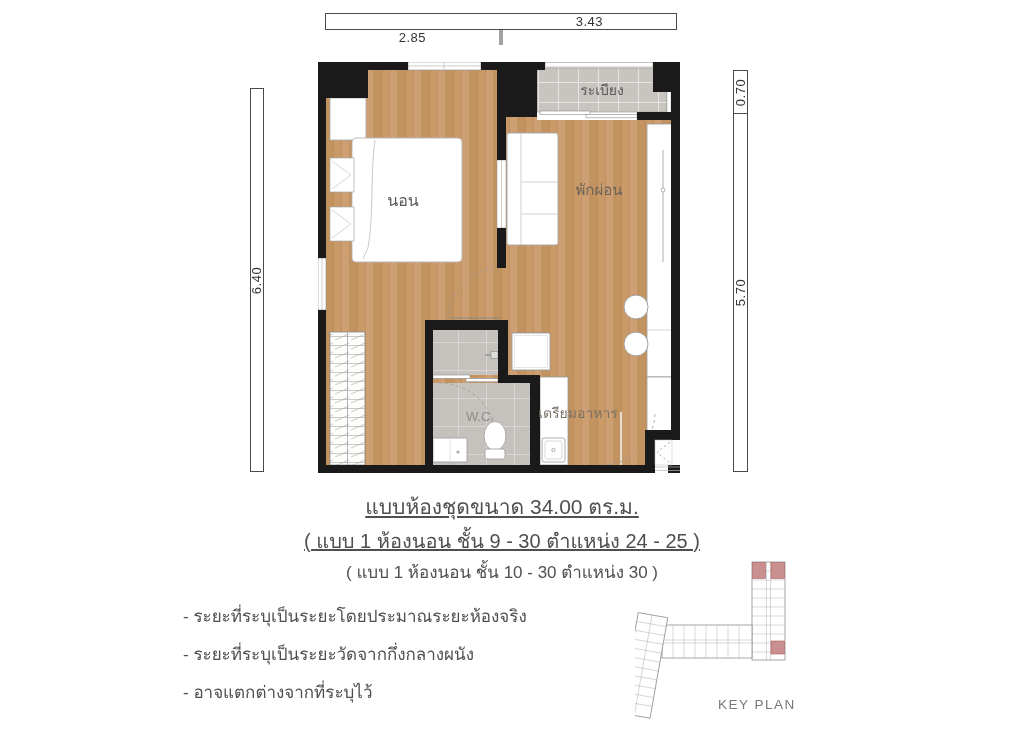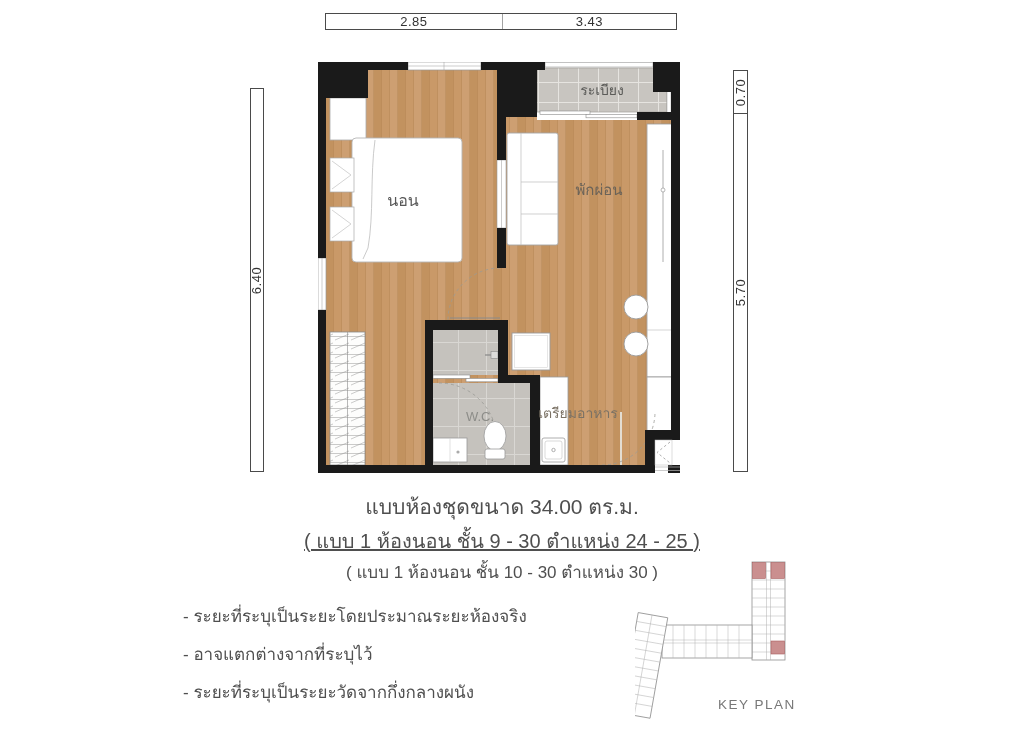--- a/index.html
+++ b/index.html
@@ -6,24 +6,24 @@
   .page{position:relative;width:1024px;height:737px;background:#fff;overflow:hidden;
         font-family:"Liberation Sans","DejaVu Sans",sans-serif;color:#4d4d4d;}
   .dimbar{position:absolute;border:1px solid #4a4a4a;background:#fff;box-sizing:border-box;}
   .dimbar .cell{display:flex;align-items:center;justify-content:center;
                 font-size:13px;color:#333;letter-spacing:.5px;box-sizing:border-box;}
   .dimbar.h{display:flex;flex-direction:row;}
   .dimbar.h .cell{height:100%;}
   .dimbar.v{display:flex;flex-direction:column;}
   .dimbar.v .cell{width:100%;}
   .vlabel{transform:rotate(-90deg);white-space:nowrap;display:block;}
-  .divR{border-right:1px solid #a3a3a3;}
+  .divR{border-right:4px solid #a3a3a3;margin-top:16px;}
   .divB{border-bottom:1px solid #4a4a4a;}
   .caption{position:absolute;left:252px;width:500px;text-align:center;color:#4f4f4f;}
-  .cap1{top:490px;font-size:21px;}
+  .cap1{top:490px;font-size:21px;text-decoration:underline;}
   .cap2{top:525px;font-size:20px;text-decoration:underline;}
   .cap3{top:558px;font-size:17px;}
   .notes{position:absolute;left:183px;top:602px;font-size:17px;color:#4f4f4f;}
   .notes div{margin-bottom:11px;white-space:nowrap;}
   svg text{font-family:"Liberation Sans","DejaVu Sans",sans-serif;}
 </style>
 </head>
 <body>
 
 <div class="page">
@@ -221,22 +221,22 @@
     <text x="162" y="359" text-anchor="middle" font-size="13" fill="#8d8d89">W.C.</text>
     <text x="260" y="356" text-anchor="middle" font-size="14" fill="#7b7265">เตรียมอาหาร</text>
   </svg>
 
   <div class="caption cap1">แบบห้องชุดขนาด 34.00 ตร.ม.</div>
   <div class="caption cap2">( แบบ 1 ห้องนอน ชั้น 9 - 30 ตำแหน่ง 24 - 25 )</div>
   <div class="caption cap3">( แบบ 1 ห้องนอน ชั้น 10 - 30 ตำแหน่ง 30 )</div>
 
   <div class="notes">
     <div>- ระยะที่ระบุเป็นระยะโดยประมาณระยะห้องจริง</div>
+    <div>- ระยะที่ระบุเป็นระยะวัดจากกึ่งกลางผนัง</div>
     <div>- อาจแตกต่างจากที่ระบุไว้</div>
-    <div>- ระยะที่ระบุเป็นระยะวัดจากกึ่งกลางผนัง</div>
   </div>
 
   <svg style="position:absolute;left:635px;top:552px;" width="260" height="170" viewBox="0 0 260 170">
 
     <g stroke="#8f8f8f" stroke-width="0.8" fill="#fff">
       <rect x="117" y="10" width="33" height="98"></rect>
     </g>
     <g stroke="#b0b0b0" stroke-width="0.5">
       <line x1="131.5" y1="10" x2="131.5" y2="108"></line>
         <line x1="135.5" y1="10" x2="135.5" y2="108"></line>

